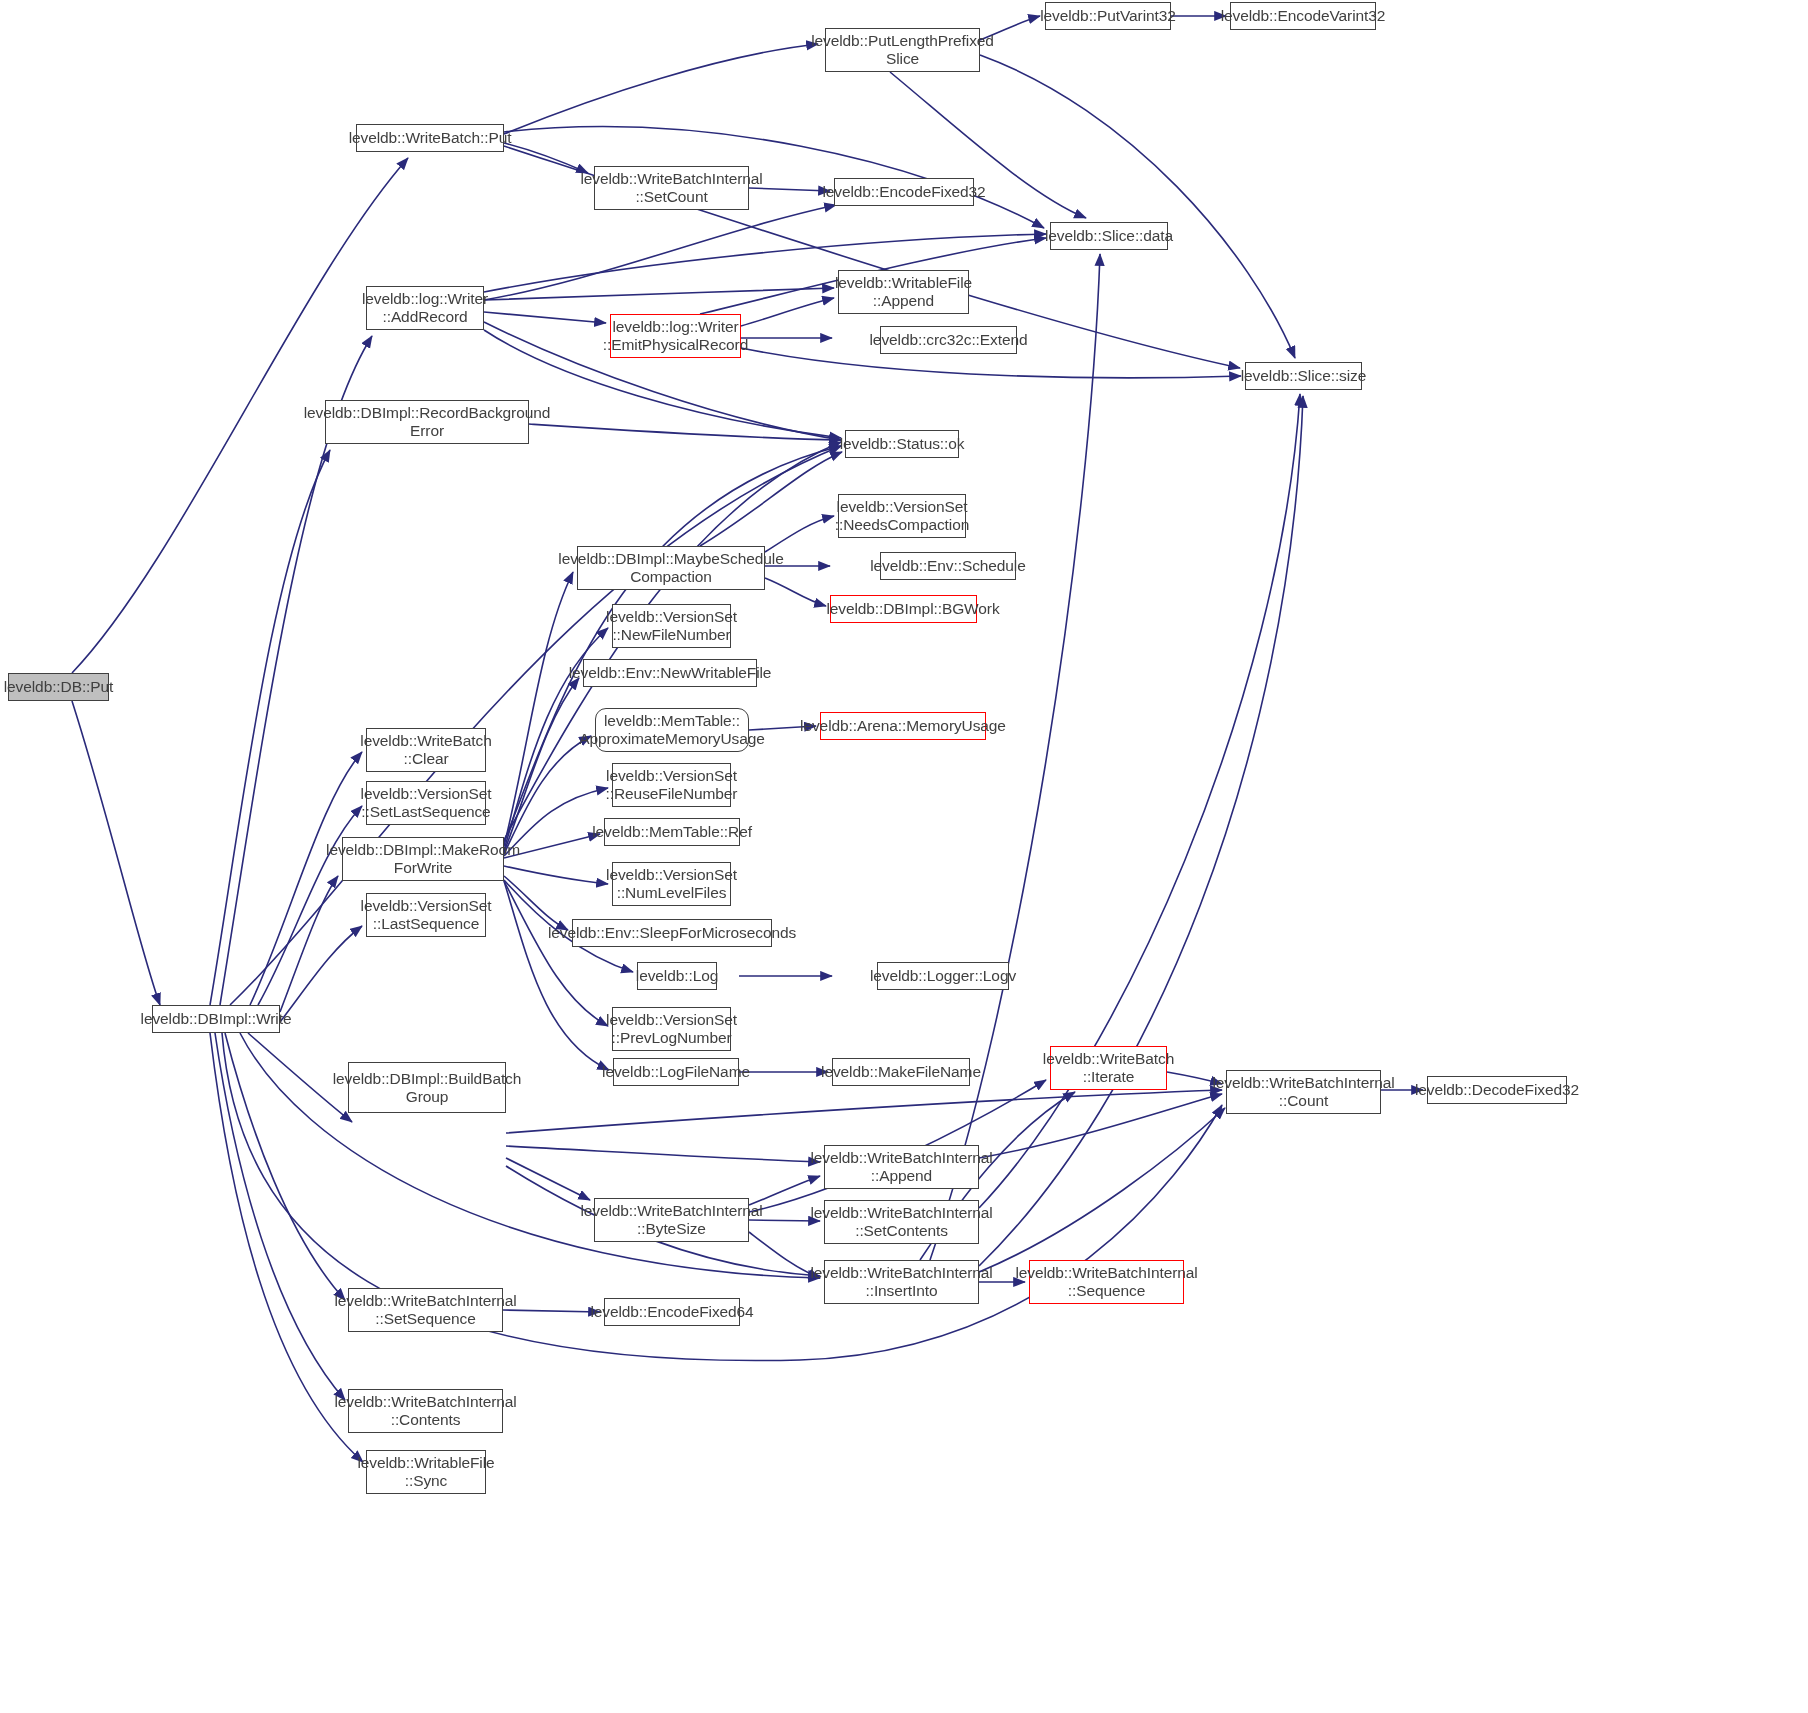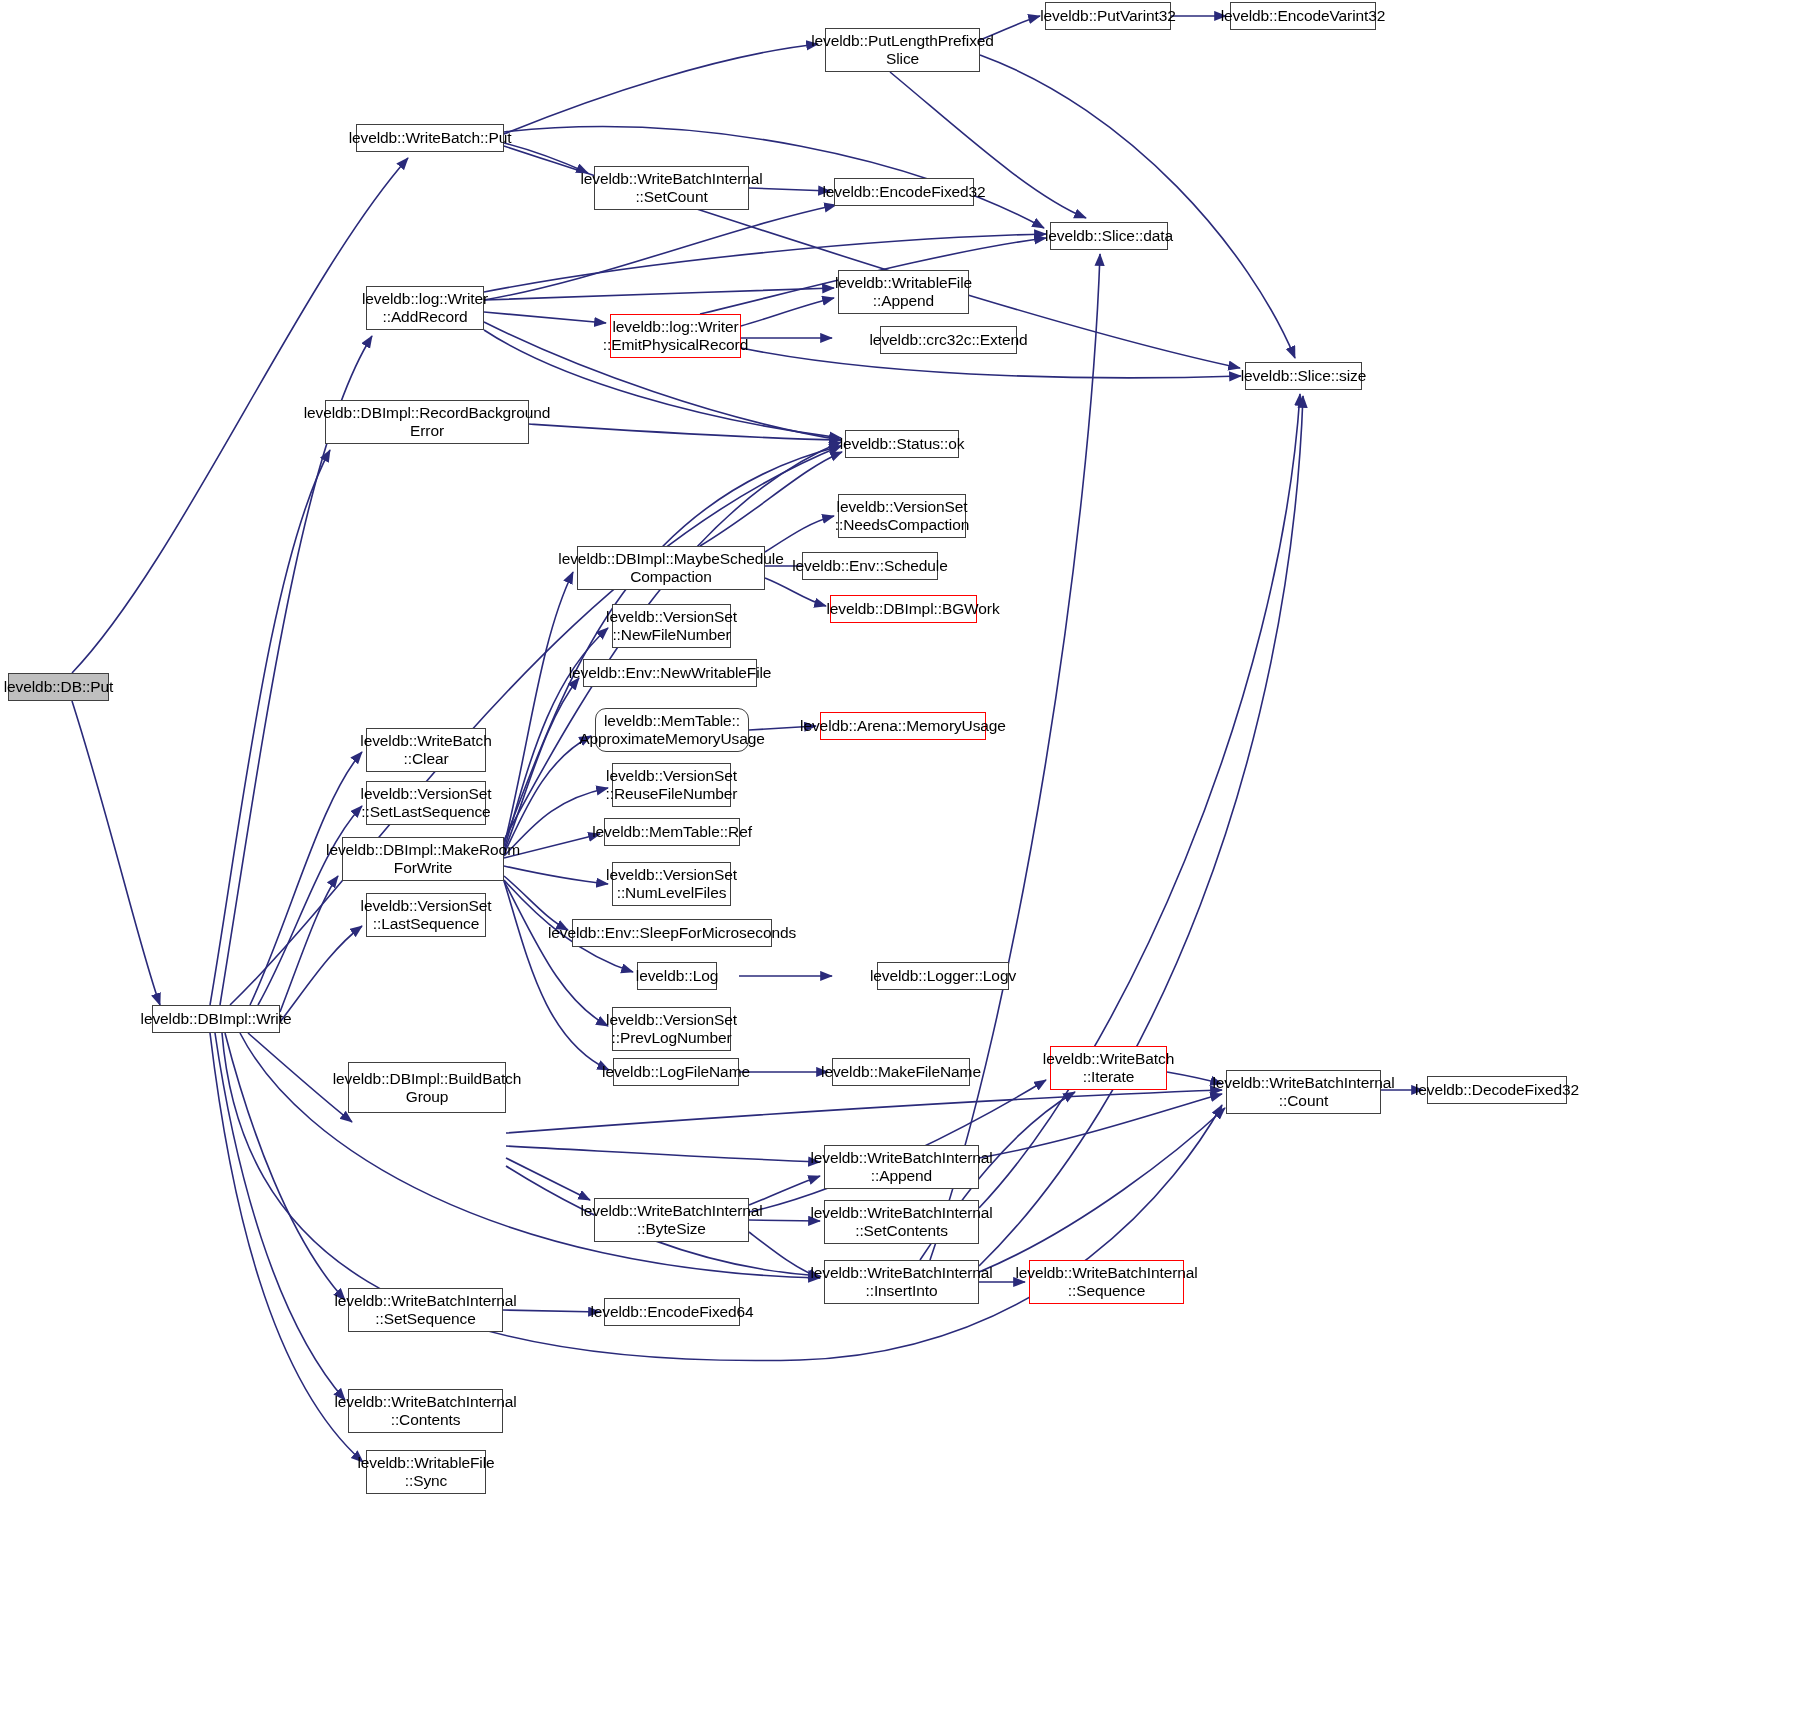--- a/index.html
+++ b/index.html
@@ -16,21 +16,21 @@
     position:absolute;
     box-sizing:border-box;
     background:#ffffff;
     border:1px solid #404040;
     display:flex;
     align-items:center;
     justify-content:center;
     text-align:center;
     font-size:15.5px;
     line-height:1.16;
-    color:#000000;
+    color:#404040;
     white-space:pre-line;
     padding:1px 4px;
     letter-spacing:-0.1px;
     z-index:5;
   }
   .node.red{border-color:#ff0000;}
   .node.cur{background:#bfbfbf;border-color:#404040;}
 </style>
 </head>
 <body>
@@ -137,21 +137,21 @@
       <div class="node" style="left: 838px; top: 270px; width: 131px; height: 44px;">leveldb::WritableFile
 ::Append</div>
       <div class="node" style="left: 836px; top: 326px; width: 137px; height: 28px; margin-left: 44px;">leveldb::crc32c::Extend</div>
       <div class="node" style="left: 325px; top: 400px; width: 204px; height: 44px;">leveldb::DBImpl::RecordBackground
 Error</div>
       <div class="node" style="left: 845px; top: 430px; width: 114px; height: 28px;">leveldb::Status::ok</div>
       <div class="node" style="left: 838px; top: 494px; width: 128px; height: 44px;">leveldb::VersionSet
 ::NeedsCompaction</div>
       <div class="node" style="left: 577px; top: 546px; width: 188px; height: 44px;">leveldb::DBImpl::MaybeSchedule
 Compaction</div>
-      <div class="node" style="left: 802px; top: 552px; width: 136px; height: 28px;">leveldb::Env::Schedule</div>
+      <div class="node" style="left: 880px; top: 552px; width: 136px; height: 28px;">leveldb::Env::Schedule</div>
       <div class="node red" style="left: 830px; top: 595px; width: 147px; height: 28px; padding-left: 23px;">leveldb::DBImpl::BGWork</div>
       <div class="node" style="left: 612px; top: 604px; width: 119px; height: 44px;">leveldb::VersionSet
 ::NewFileNumber</div>
       <div class="node" style="left: 583px; top: 659px; width: 174px; height: 28px;">leveldb::Env::NewWritableFile</div>
       <div class="node" style="left: 595px; top: 708px; width: 154px; height: 44px; border-radius: 11px;">leveldb::MemTable::
 ApproximateMemoryUsage</div>
       <div class="node red" style="left: 820px; top: 712px; width: 166px; height: 28px;">leveldb::Arena::MemoryUsage</div>
       <div class="node" style="left: 612px; top: 763px; width: 119px; height: 44px;">leveldb::VersionSet
 ::ReuseFileNumber</div>
       <div class="node" style="left: 604px; top: 818px; width: 136px; height: 28px;">leveldb::MemTable::Ref</div>

